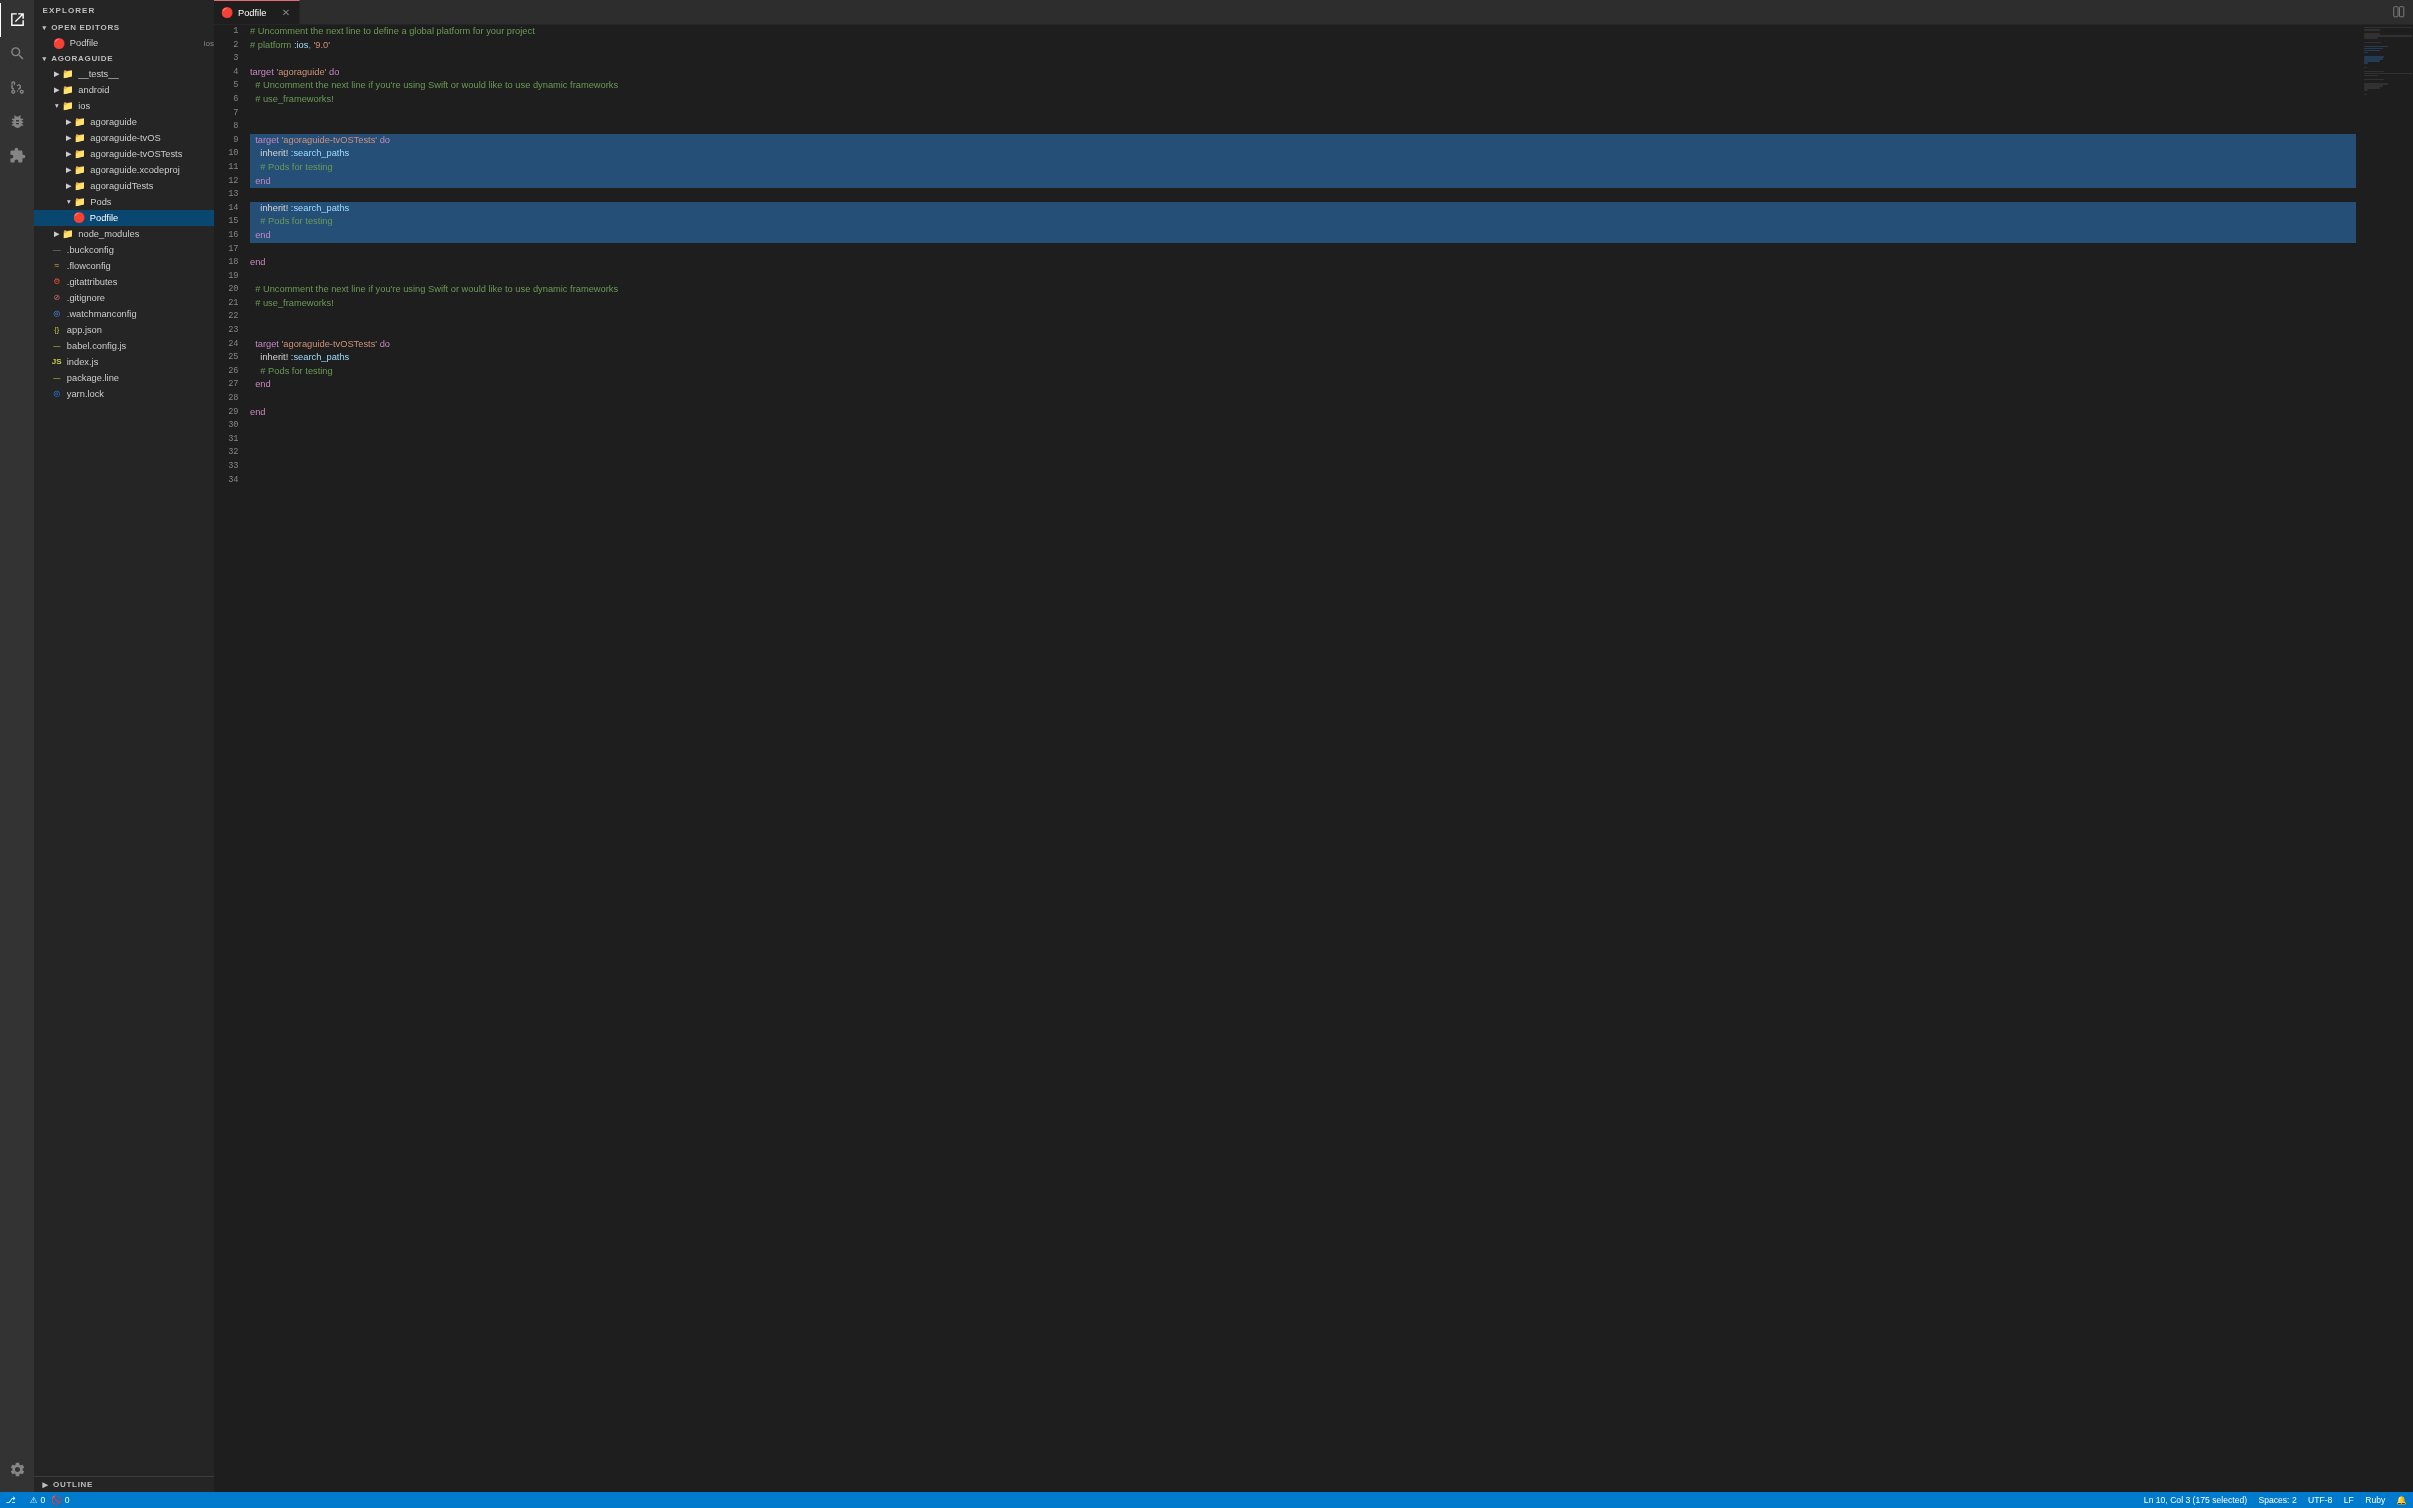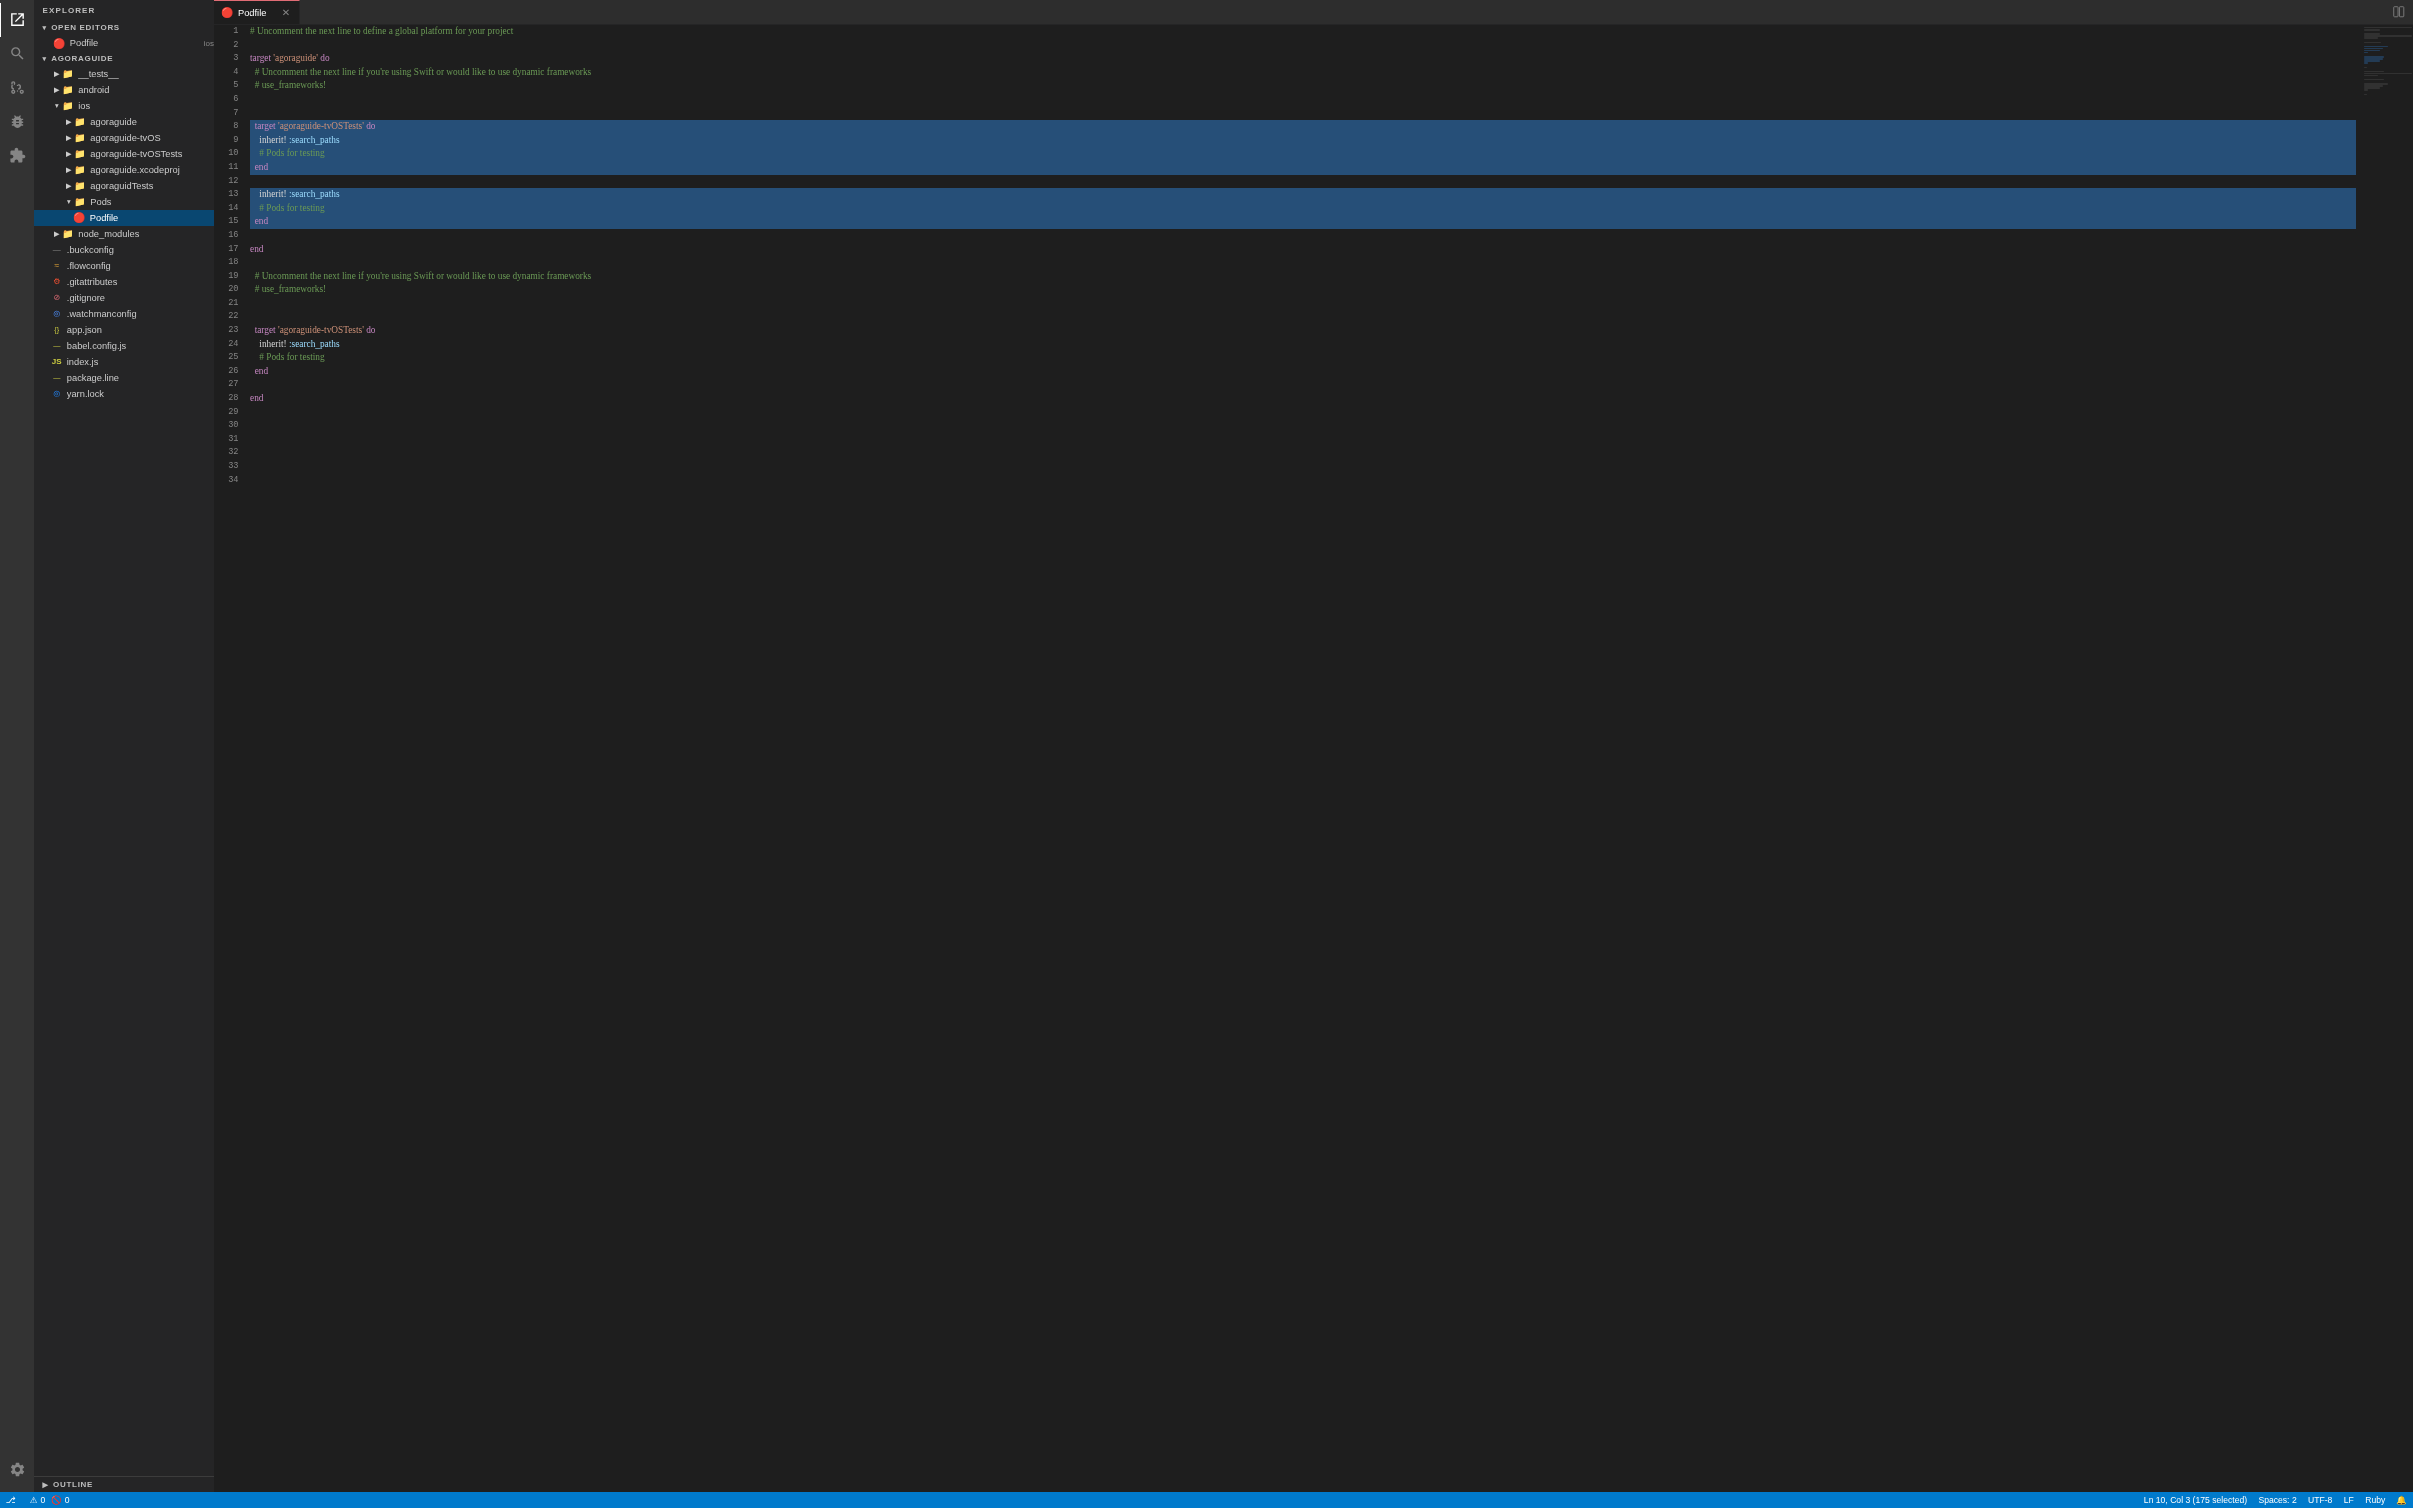--- a/index.html
+++ b/index.html
@@ -208,21 +208,21 @@
       font-size: 8.6px;
       font-family: 'Consolas', 'Courier New', monospace;
       color: #858585;
       padding-right: 11.5px;
     }
 
     .code-line {
       height: 13.6px;
       line-height: 13.6px;
       font-size: 9.3px;
-      font-family: Liberation Serif, serif;
+      font-family: Liberation Sans, sans-serif;
       white-space: pre;
       color: #d4d4d4;
     }
     .code-line.highlighted {
       background: #264f78;
     }
 
     
     .minimap {
       width: 57px;
@@ -507,20 +507,21 @@
         <div class="line-num">29</div>
         <div class="line-num">30</div>
         <div class="line-num">31</div>
         <div class="line-num">32</div>
         <div class="line-num">33</div>
         <div class="line-num">34</div>
       </div>
 
     <div class="editor-scrollable" id="code-area">
         <div class="code-line"><span style="color:#6a9955"># Uncomment the next line to define a global platform for your project</span></div>
+        <div class="code-line"><span style="color:#6a9955"># platform <span style="color:#9cdcfe">:ios</span>, <span style="color:#ce9178">'9.0'</span></span></div>
         <div class="code-line"> </div>
         <div class="code-line"><span style="color:#c586c0">target</span> <span style="color:#ce9178">'agoraguide'</span> <span style="color:#c586c0">do</span></div>
         <div class="code-line">  <span style="color:#6a9955"># Uncomment the next line if you're using Swift or would like to use dynamic frameworks</span></div>
         <div class="code-line">  <span style="color:#6a9955"># use_frameworks!</span></div>
         <div class="code-line"> </div>
         <div class="code-line"> </div>
         <div class="code-line highlighted">  <span style="color:#c586c0">target</span> <span style="color:#ce9178">'agoraguide-tvOSTests'</span> <span style="color:#c586c0">do</span></div>
         <div class="code-line highlighted">    inherit! <span style="color:#9cdcfe">:search_paths</span></div>
         <div class="code-line highlighted">    <span style="color:#6a9955"># Pods for testing</span></div>
         <div class="code-line highlighted">  <span style="color:#c586c0">end</span></div>

